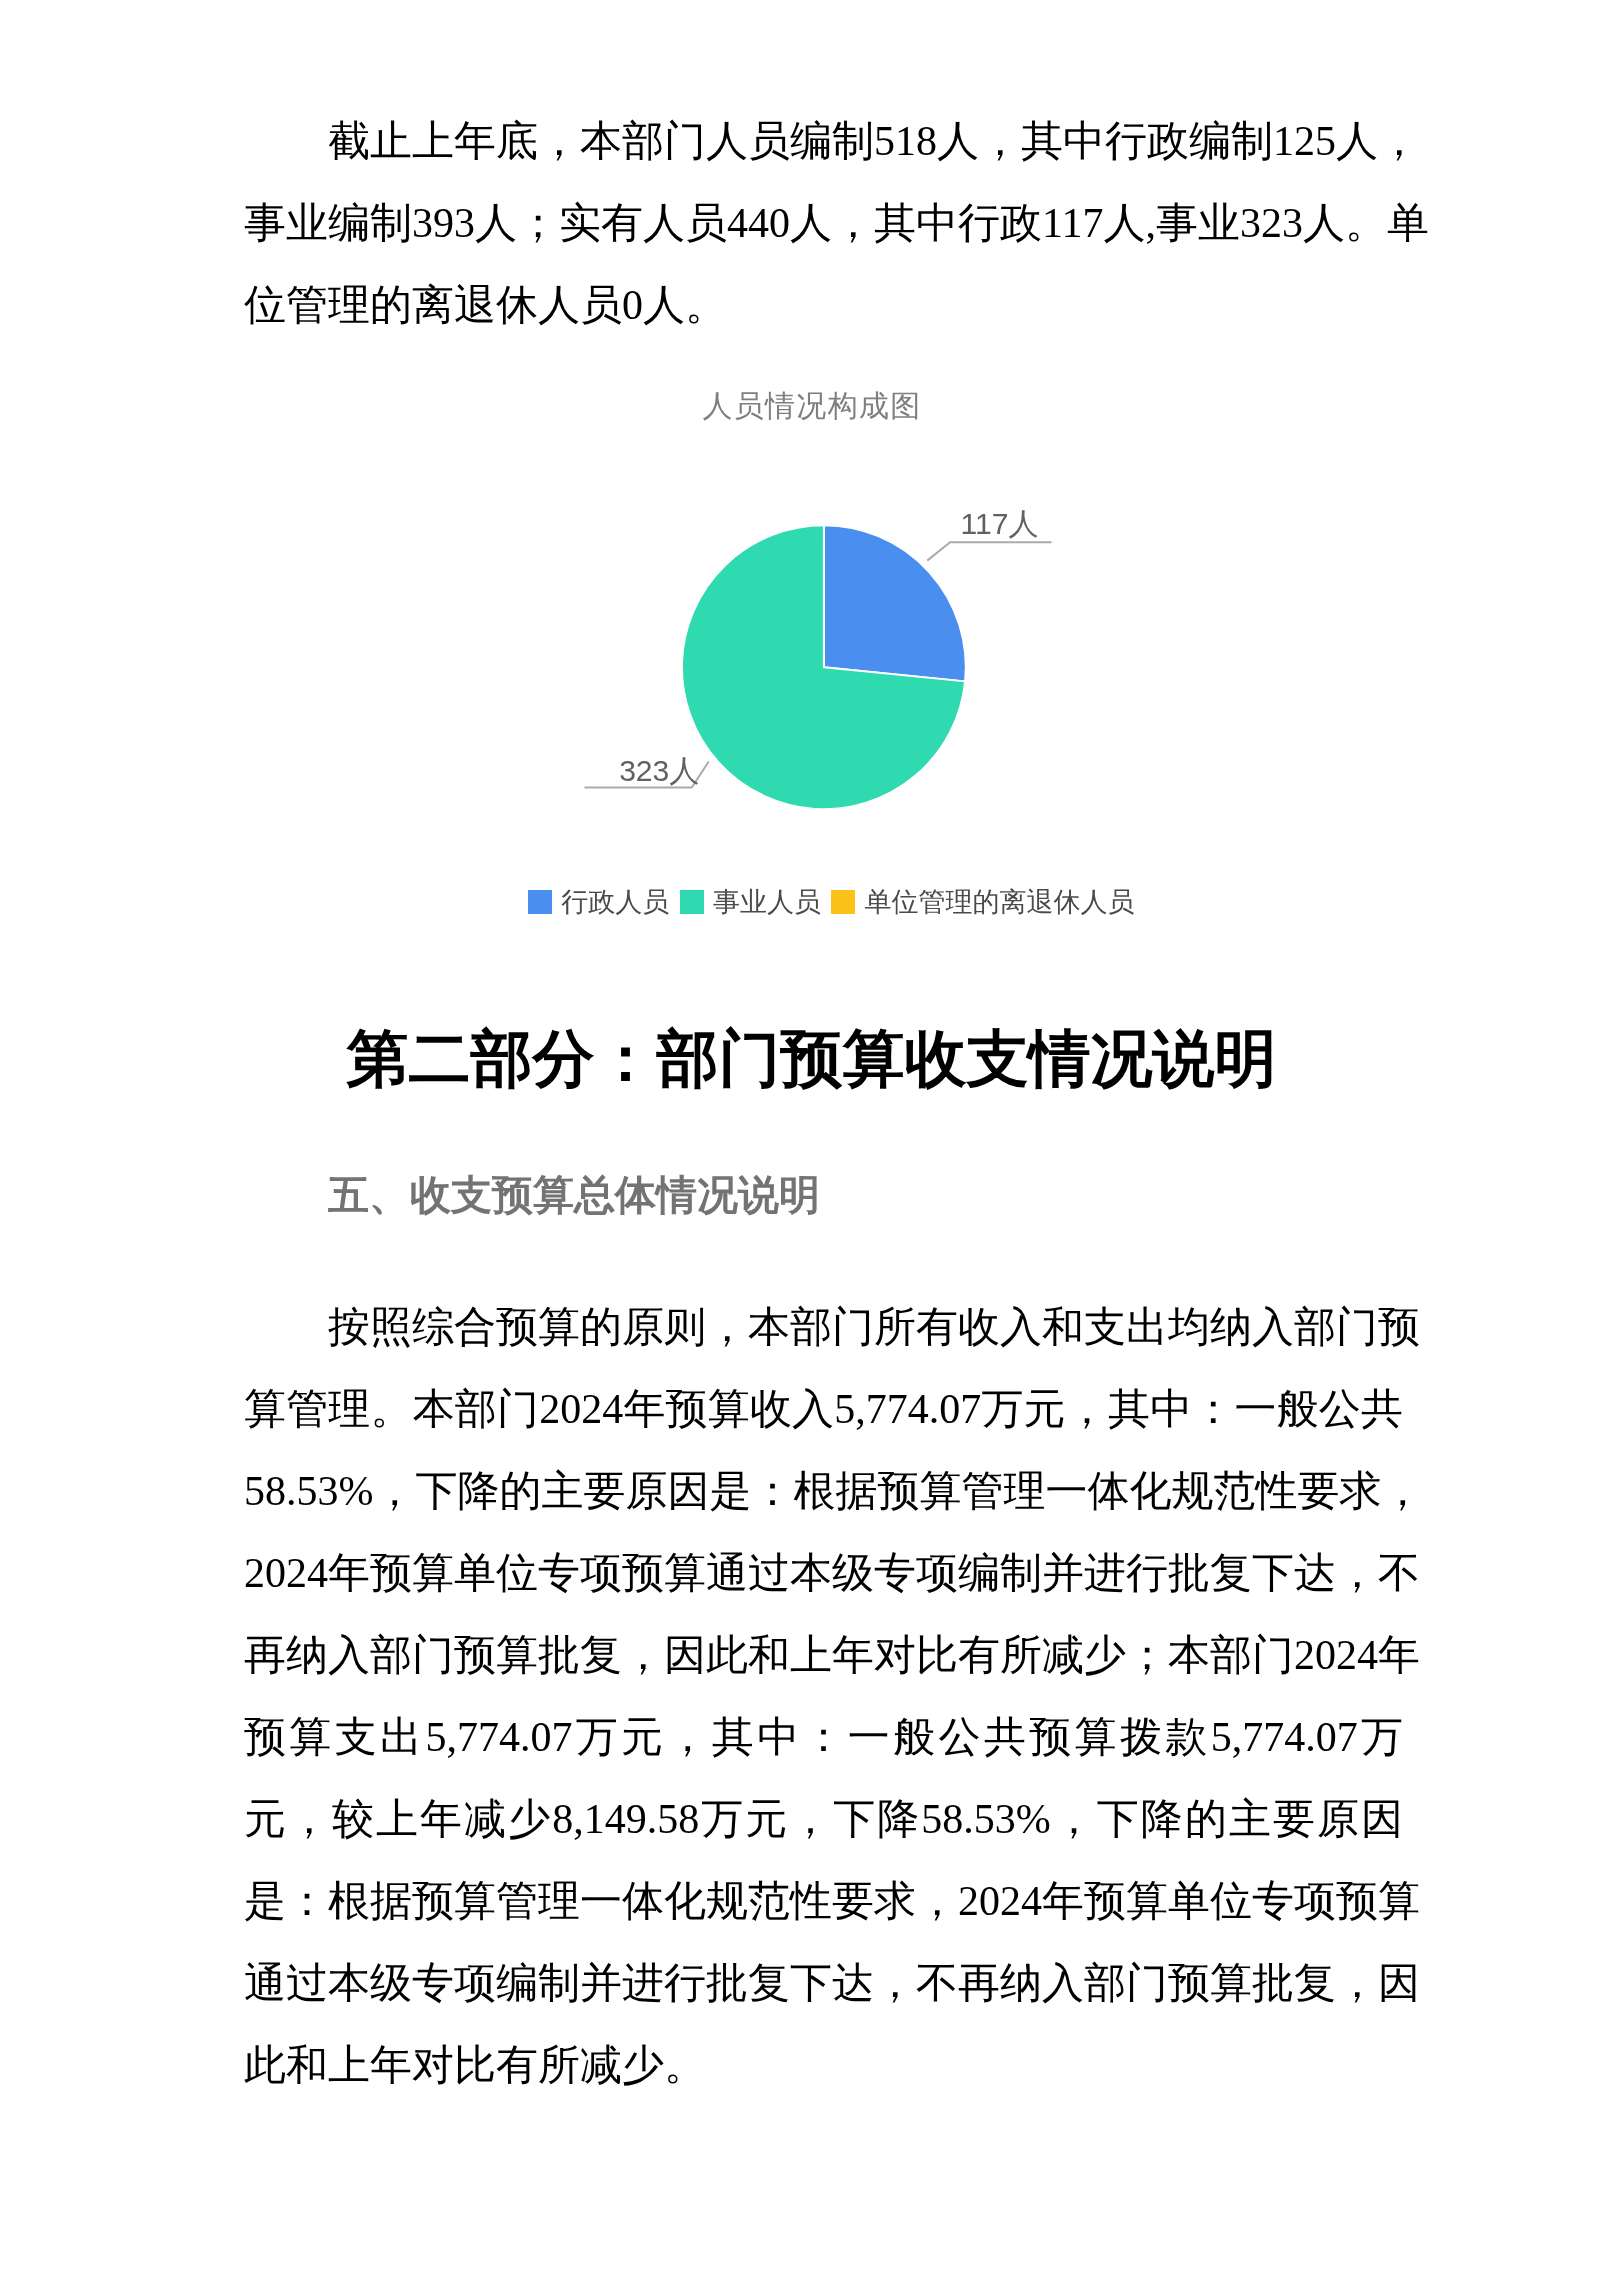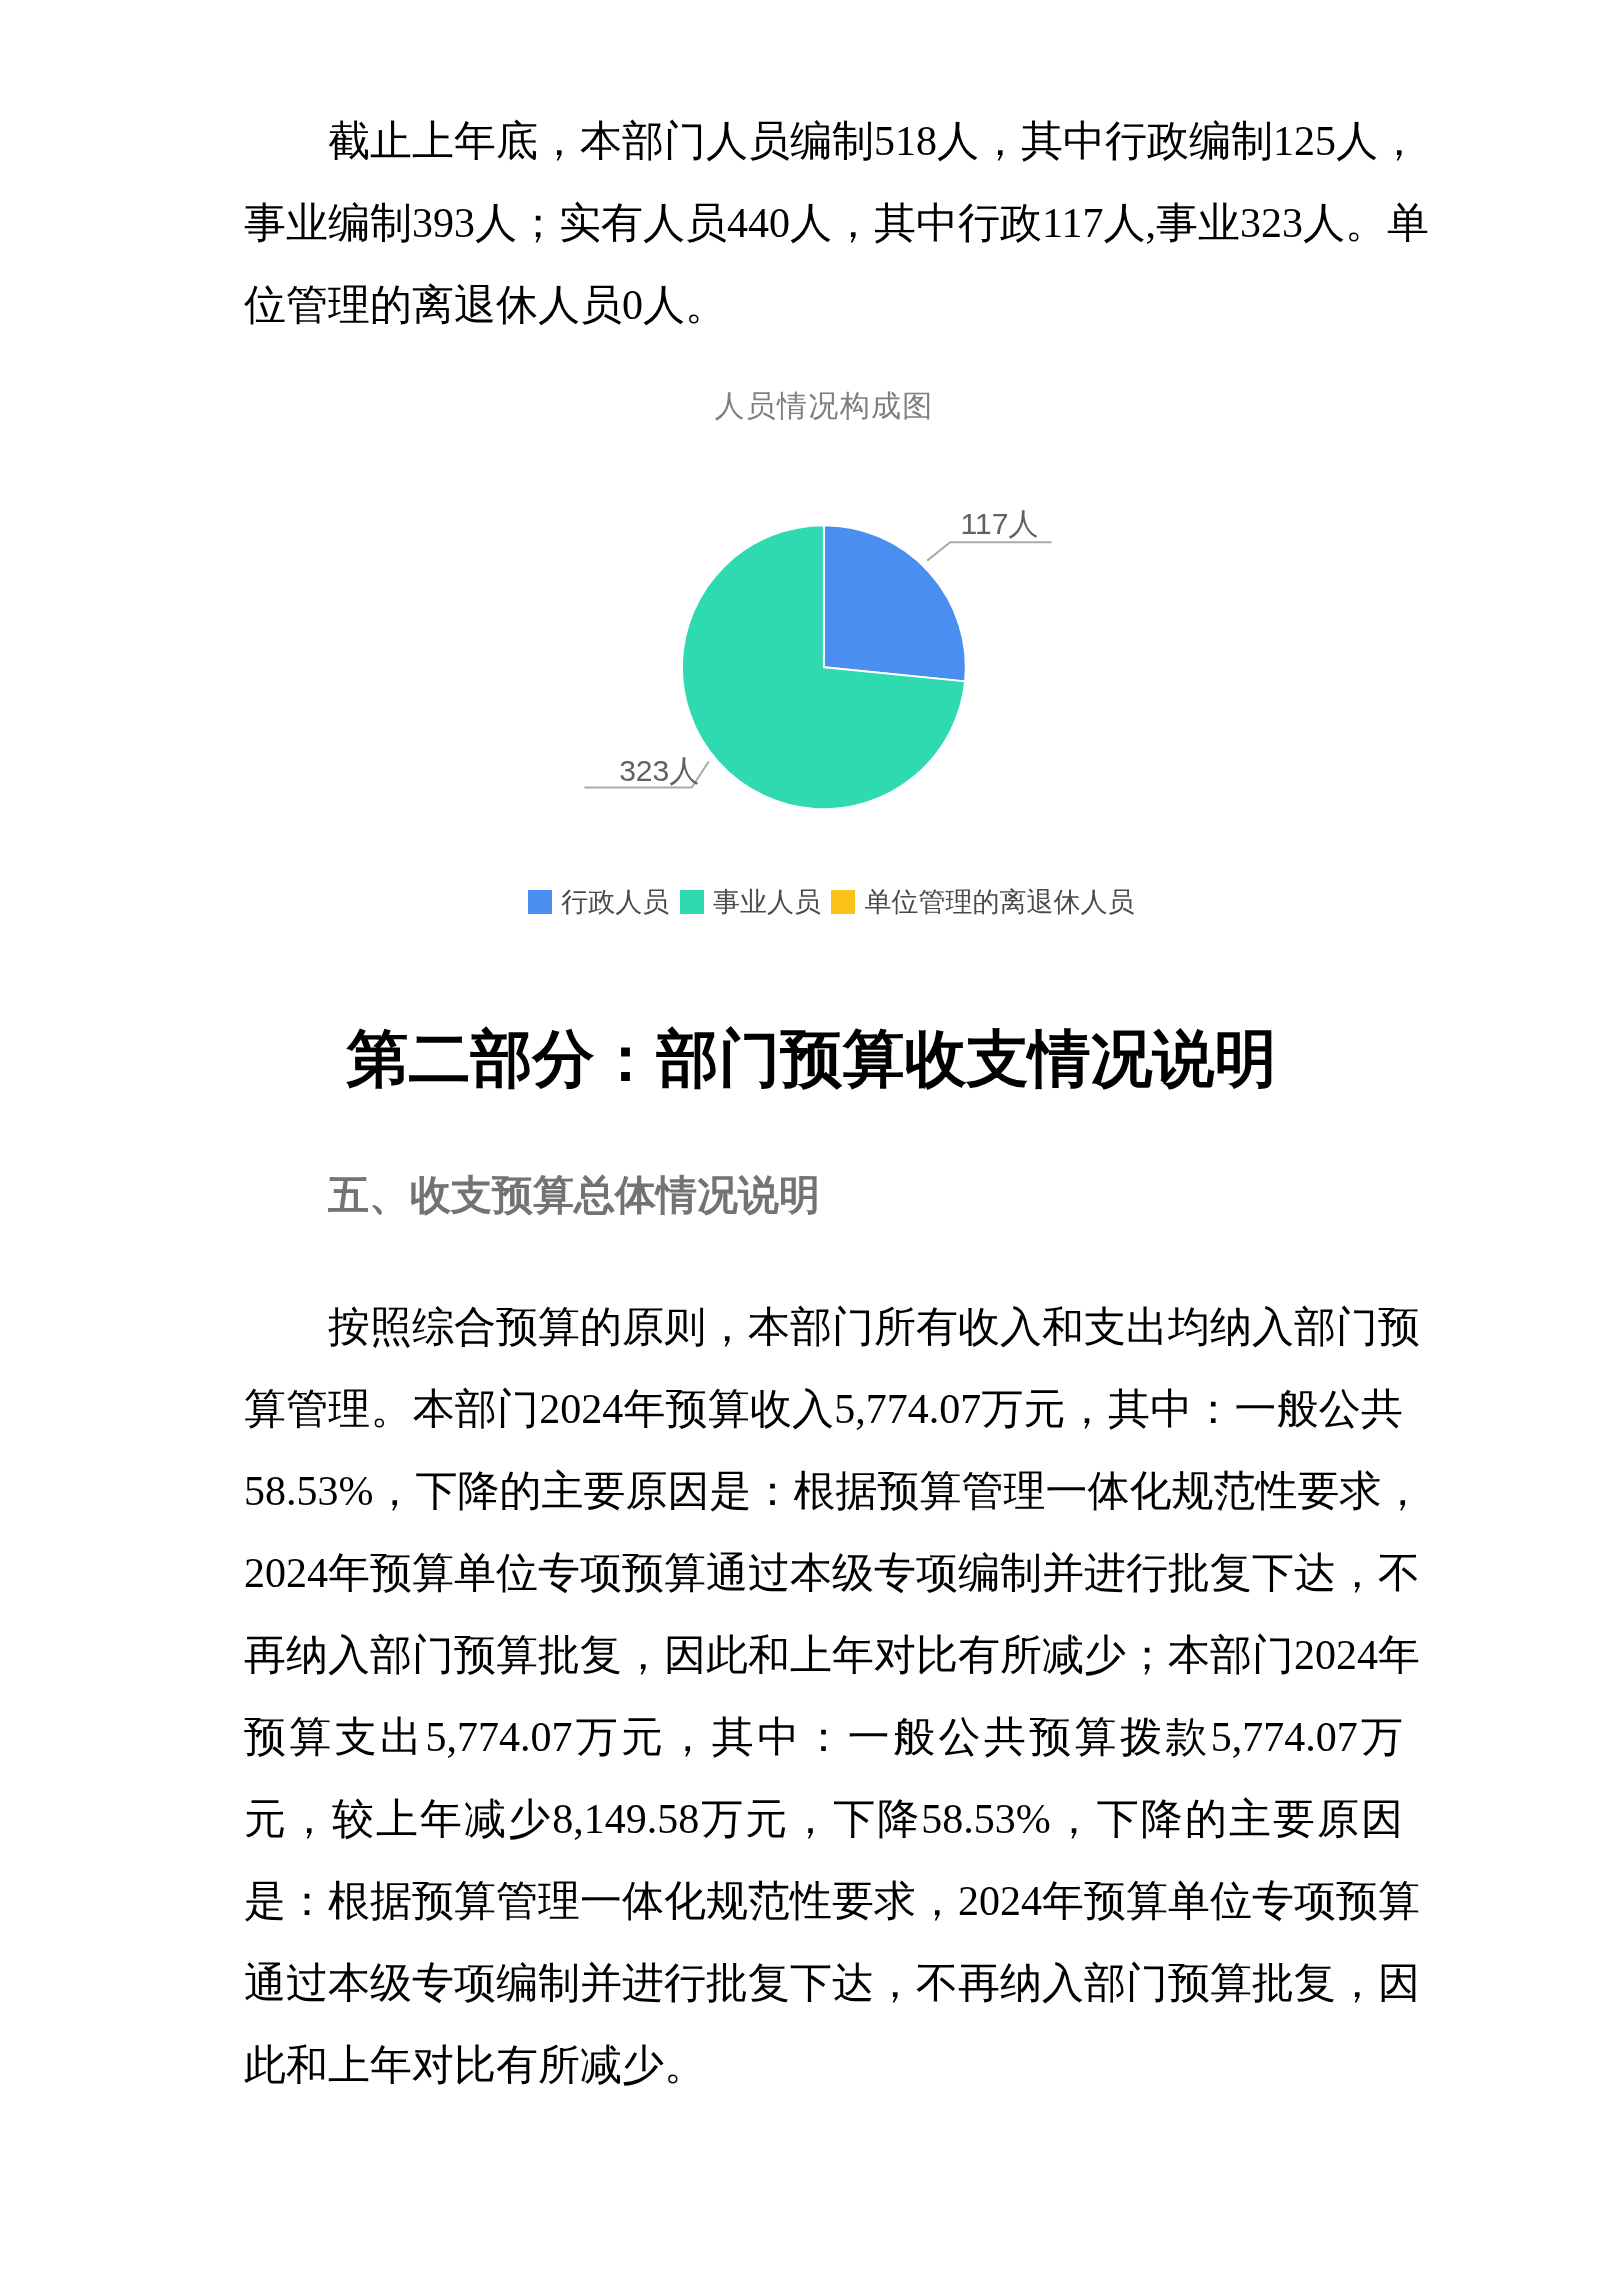--- a/index.html
+++ b/index.html
@@ -25,21 +25,21 @@
   .para .bline.nojust{
     text-align:left;
     text-align-last:left;
   }
   .para .bline.indent{padding-left:84px;}
   #para1{top:100px;}
   #para2{top:1286px;}
 
   
   .chart-title{
-    position:absolute;left:464px;top:387px;width:720px;
+    position:absolute;left:452px;top:387px;width:720px;
     text-align:center;
     font-family:"Liberation Sans", sans-serif;
     font-size:30px;line-height:37px;color:#7f7f7f;
     letter-spacing:1.3px;
   }
   .chart-svg{position:absolute;left:458px;top:367px;}
   .legend{
     position:absolute;left:528px;top:884px;
     display:flex;align-items:center;gap:10.5px;
     font-family:"Liberation Sans", sans-serif;

